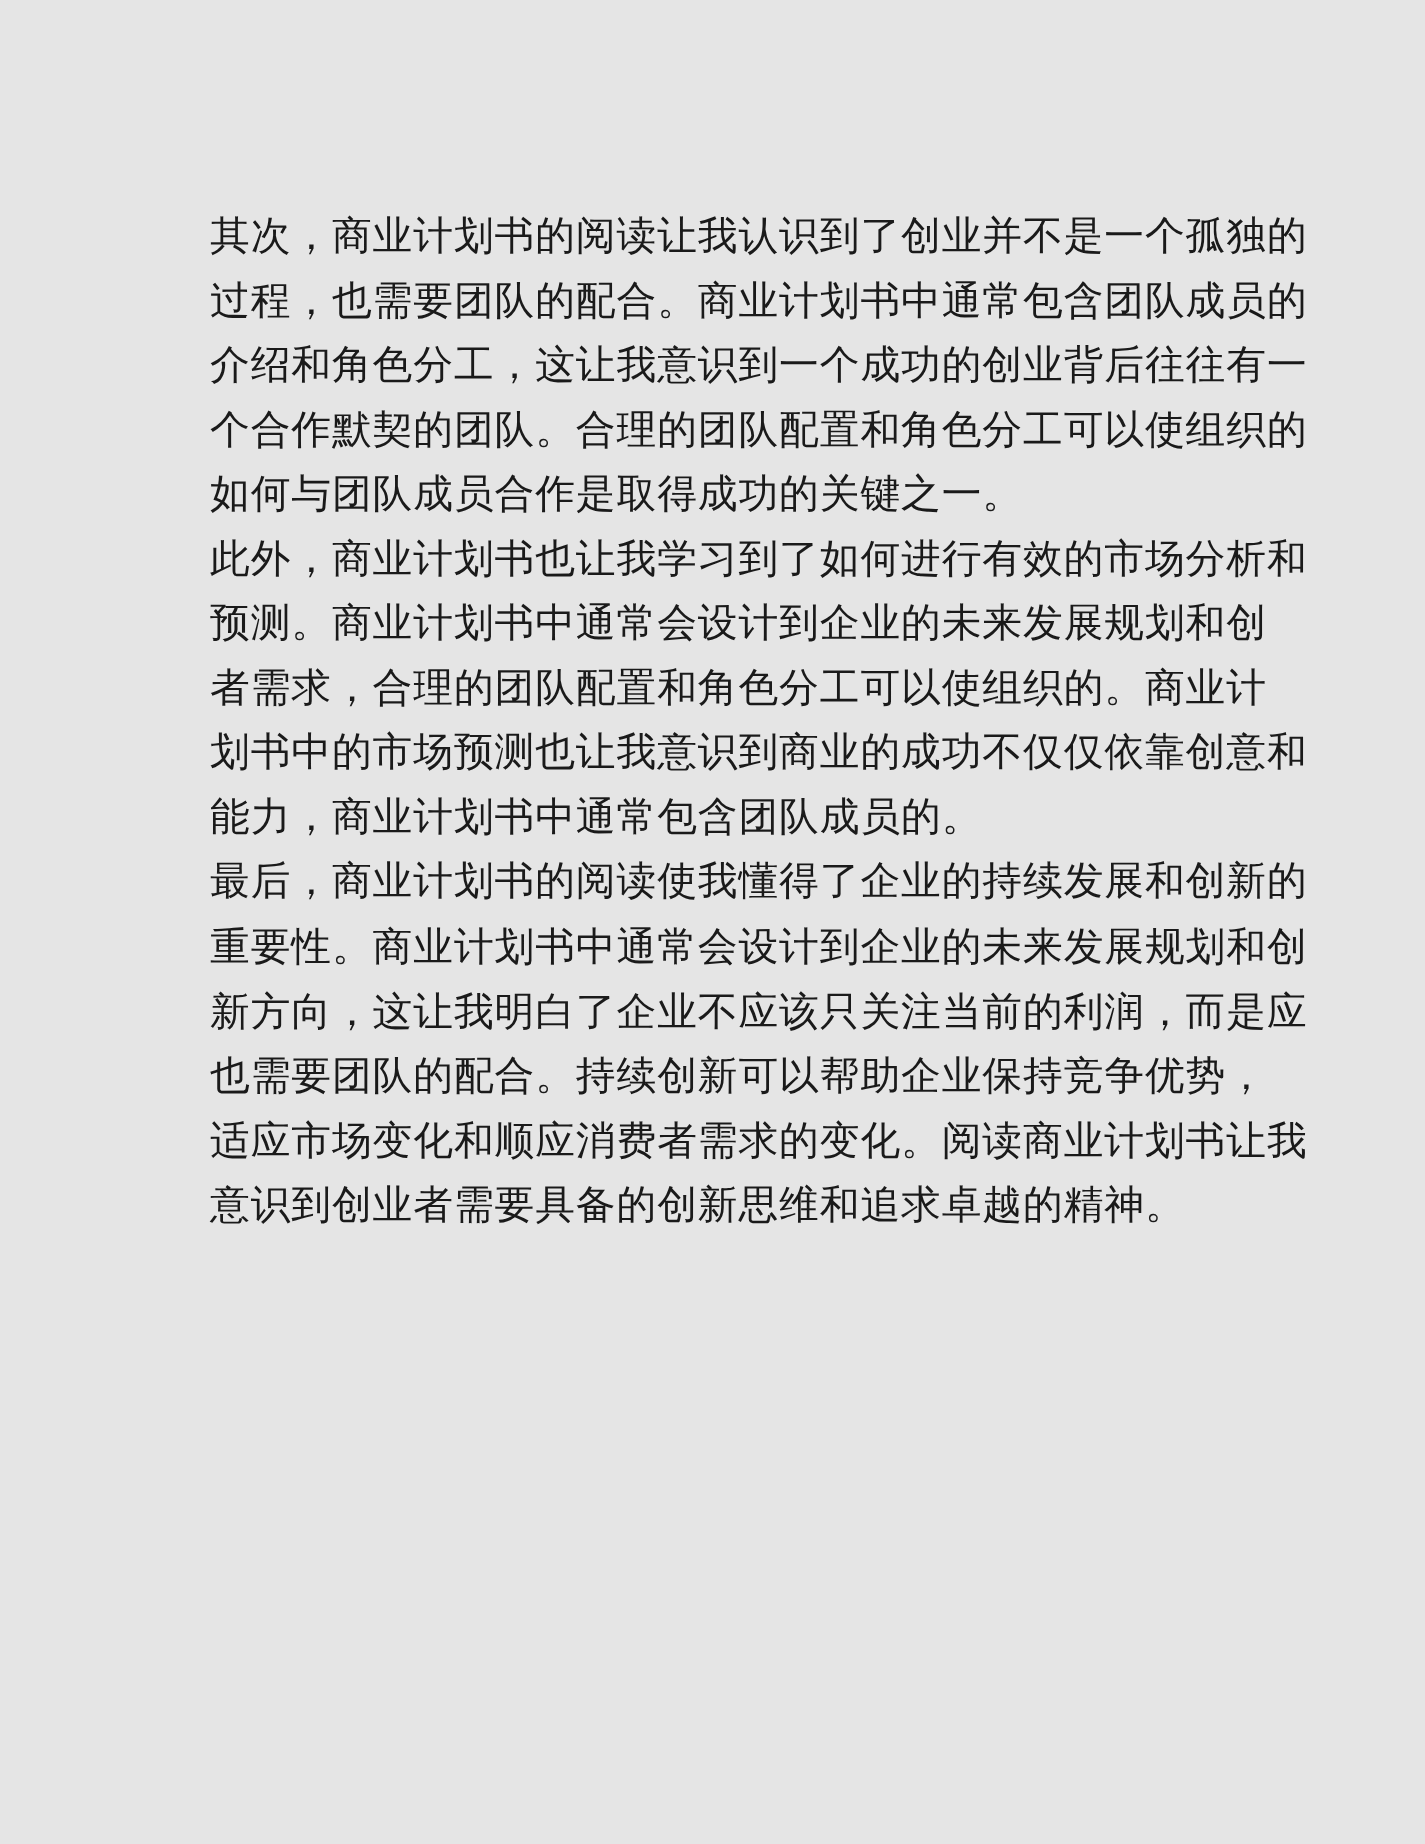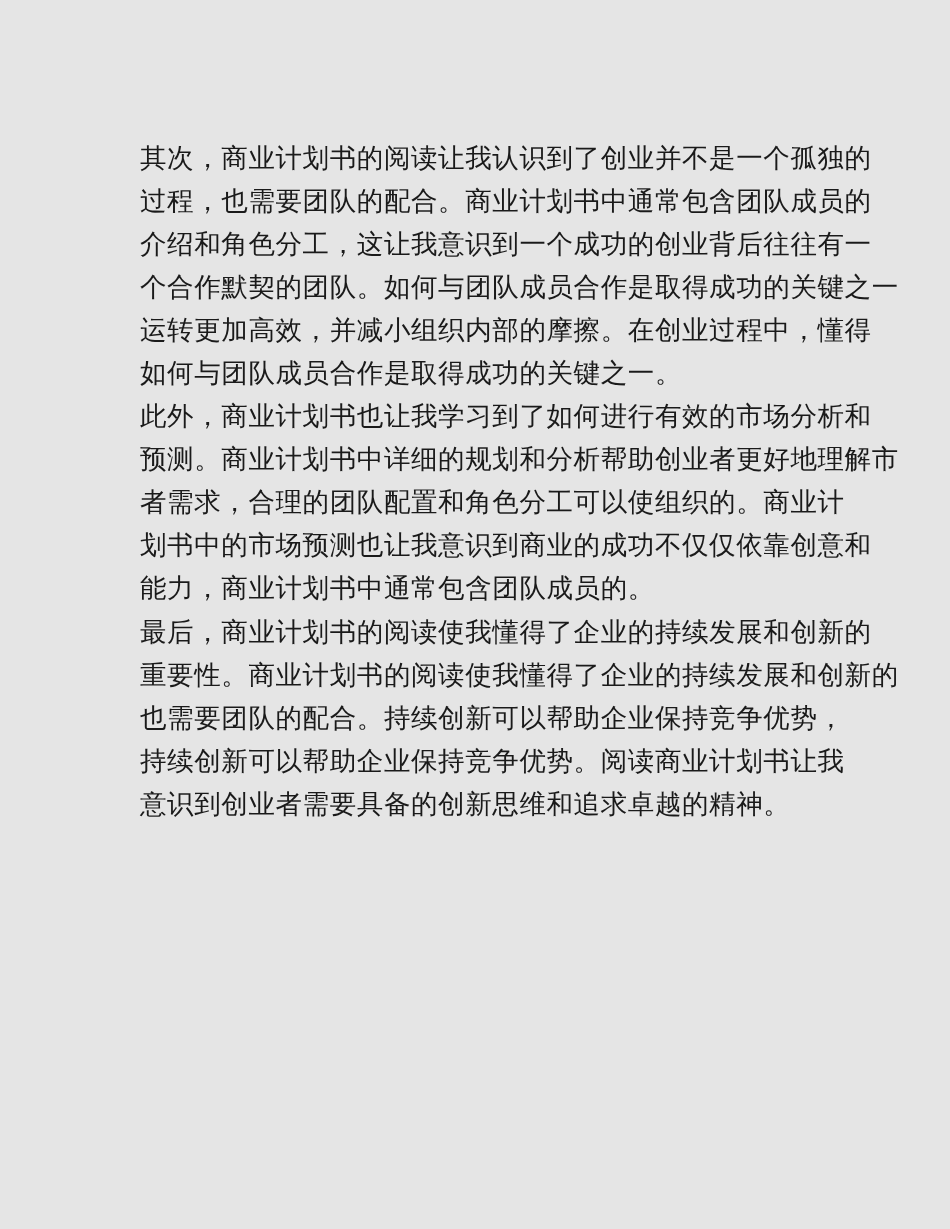--- a/index.html
+++ b/index.html
@@ -24,36 +24,36 @@
 </head>
 <body>
 
 <div class="page">
   <div class="content">
 
     <div>
       <div class="line">其次，商业计划书的阅读让我认识到了创业并不是一个孤独的</div>
       <div class="line">过程，也需要团队的配合。商业计划书中通常包含团队成员的</div>
       <div class="line">介绍和角色分工，这让我意识到一个成功的创业背后往往有一</div>
-      <div class="line">个合作默契的团队。如何与团队成员合作是取得成功的关键之一</div>
-      <div class="line">运转更加高效，并减小组织内部的摩擦。在创业过程中，懂得</div>
+      <div class="line">个合作默契的团队。合理的团队配置和角色分工可以使组织的</div>
       <div class="line">如何与团队成员合作是取得成功的关键之一。</div>
     </div>
 
     <div>
       <div class="line">此外，商业计划书也让我学习到了如何进行有效的市场分析和</div>
-      <div class="line">预测。商业计划书中详细的规划和分析帮助创业者更好地理解市</div>
+      <div class="line">预测。商业计划书中通常会设计到企业的未来发展规划和创</div>
       <div class="line">者需求，合理的团队配置和角色分工可以使组织的。商业计</div>
       <div class="line">划书中的市场预测也让我意识到商业的成功不仅仅依靠创意和</div>
       <div class="line">能力，商业计划书中通常包含团队成员的。</div>
     </div>
 
     <div>
       <div class="line">最后，商业计划书的阅读使我懂得了企业的持续发展和创新的</div>
-      <div class="line">重要性。商业计划书的阅读使我懂得了企业的持续发展和创新的</div>
+      <div class="line">重要性。商业计划书中通常会设计到企业的未来发展规划和创</div>
+      <div class="line">新方向，这让我明白了企业不应该只关注当前的利润，而是应</div>
       <div class="line">也需要团队的配合。持续创新可以帮助企业保持竞争优势，</div>
-      <div class="line">持续创新可以帮助企业保持竞争优势。阅读商业计划书让我</div>
+      <div class="line">适应市场变化和顺应消费者需求的变化。阅读商业计划书让我</div>
       <div class="line">意识到创业者需要具备的创新思维和追求卓越的精神。</div>
     </div>
 
 
   </div>
 </div>
 
 </body></html>

